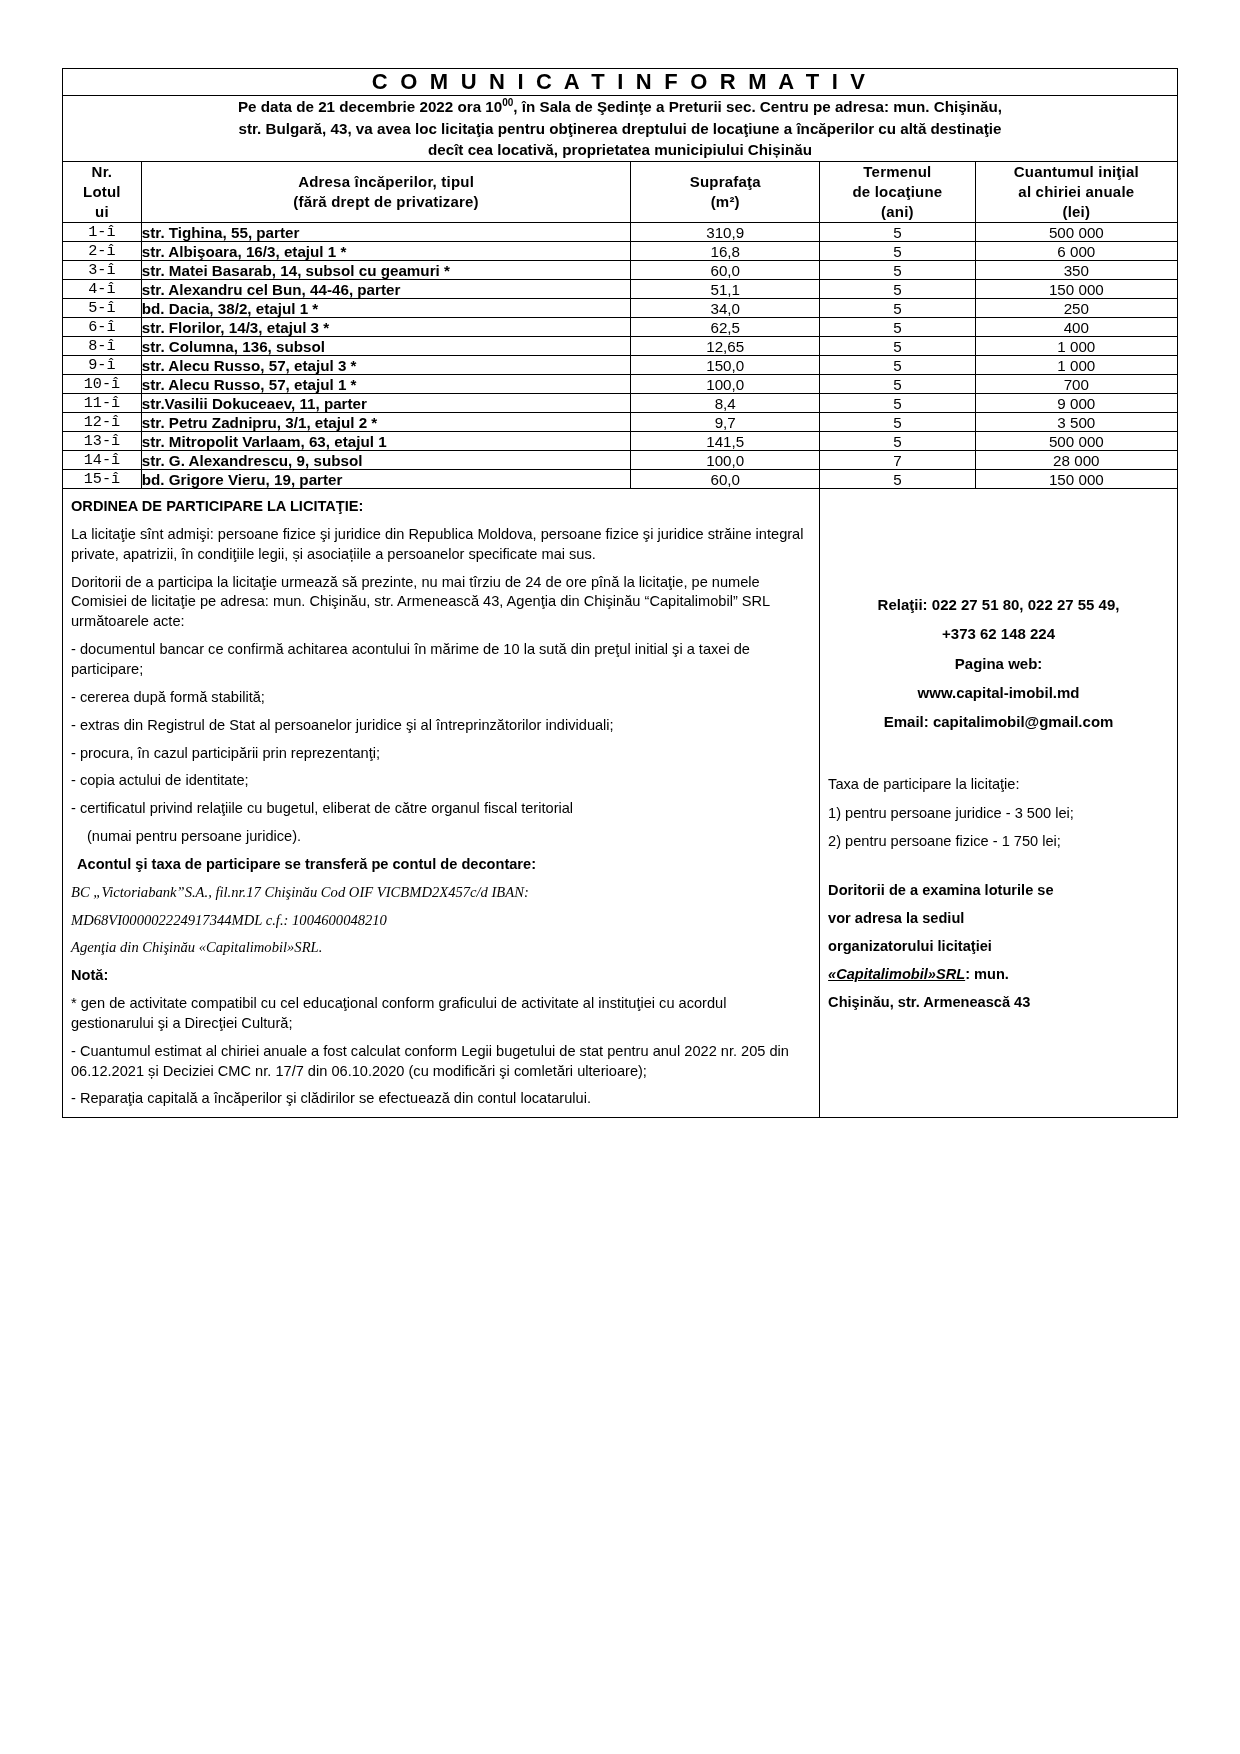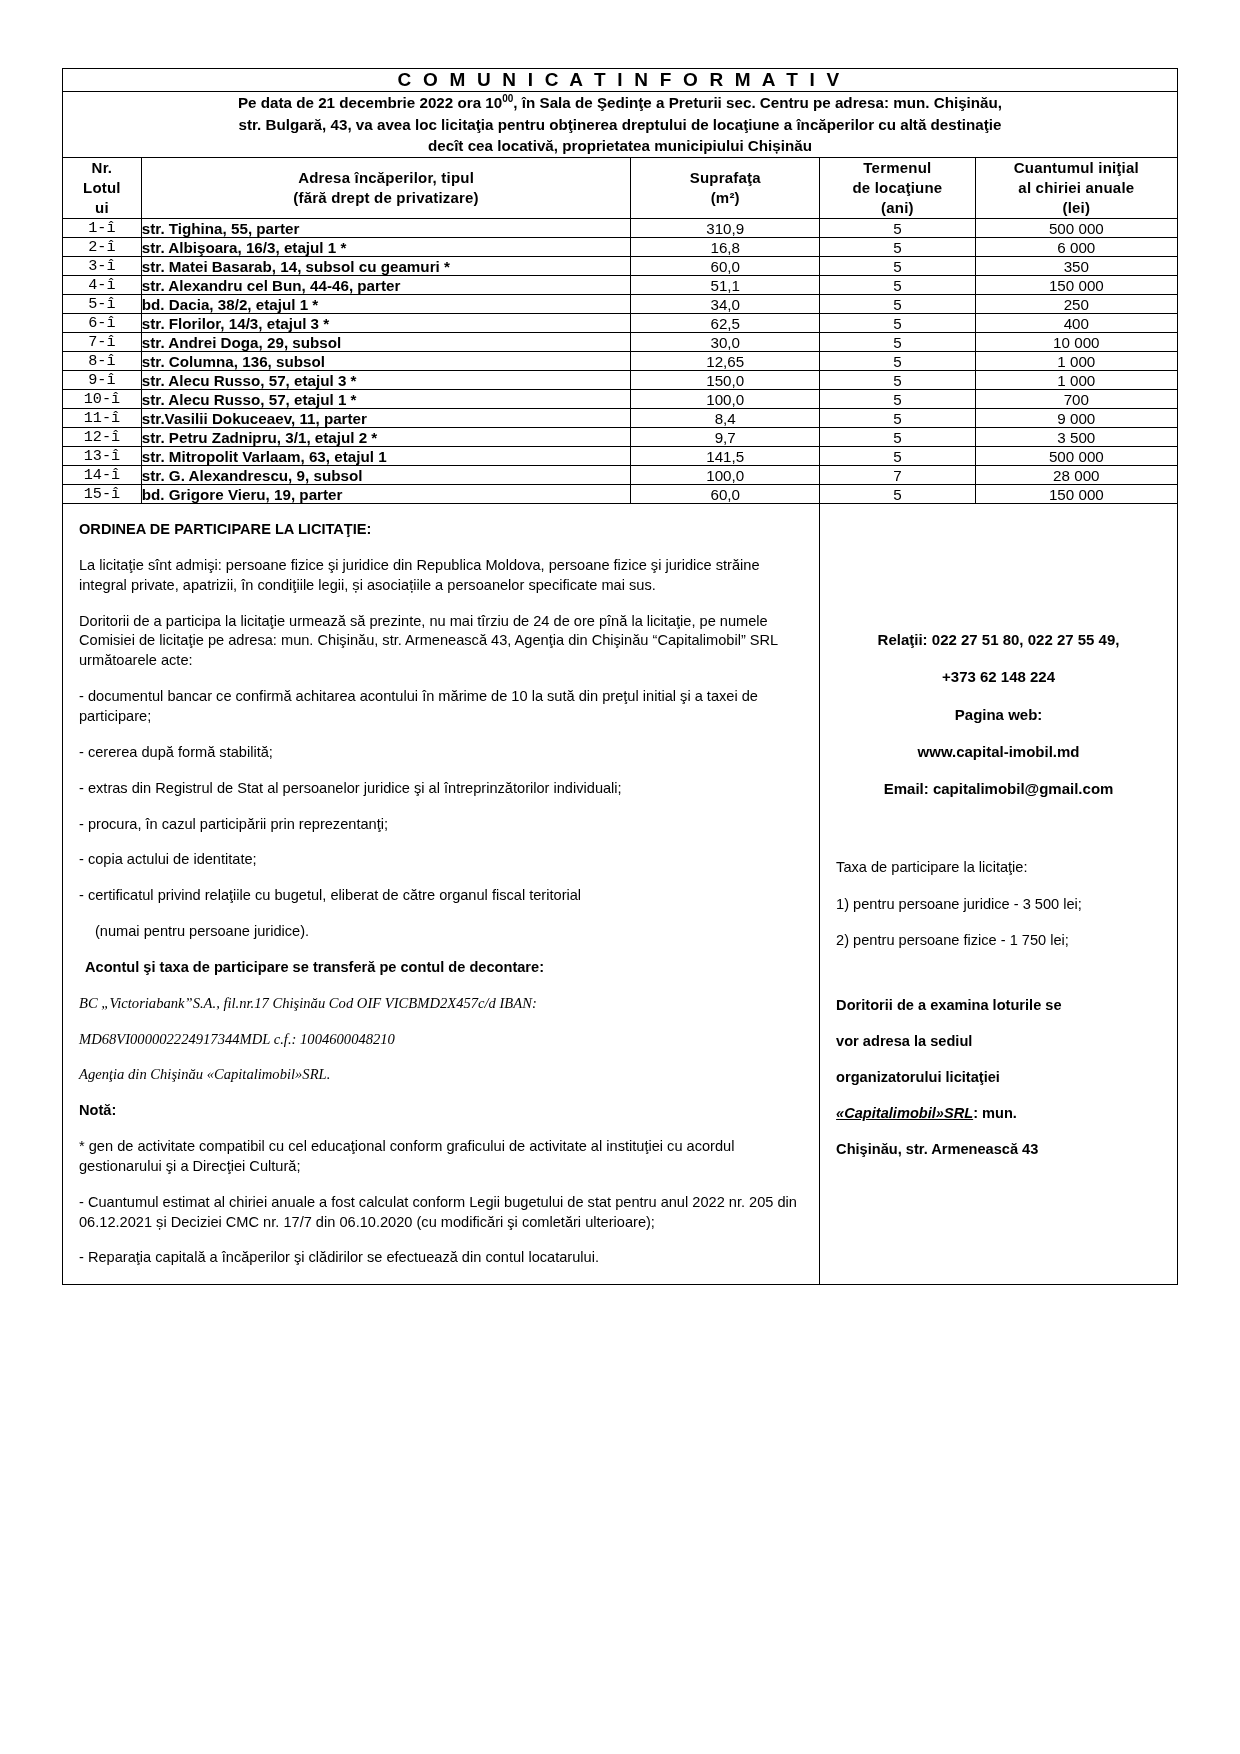--- a/index.html
+++ b/index.html
@@ -26,21 +26,21 @@
     table-layout: fixed;
   }
   table.doc td, table.doc th {
     border: 1.3px solid #000;
     vertical-align: middle;
     padding: 0;
   }
   .title-cell {
     text-align: center;
     font-weight: bold;
-    font-size: 19px;
+    font-size: 22px;
     letter-spacing: 3.2px;
     padding: 12px 0 13px 0;
   }
   .intro-cell {
     text-align: center;
     font-weight: bold;
     font-size: 15.2px;
     line-height: 1.42;
     padding: 9px 38px 10px 38px;
   }
@@ -90,21 +90,21 @@
   .bottom-right {
     vertical-align: top;
     padding: 6px 8px 10px 8px;
     font-size: 14.6px;
     line-height: 1.38;
     text-align: left;
   }
   .b { font-weight: bold; }
   .i { font-style: italic; font-family: Liberation Serif, serif; }
   .bi { font-weight: bold; font-style: italic; text-decoration: underline; }
-  p.l { margin: 16px; }
+  p.l { margin: 8px; }
   .gap { height: 13px; }
   .gap2 { height: 26px; }
   .contact-block {
     text-align: center;
     font-weight: bold;
     font-size: 15px;
     line-height: 1.42;
   }
 </style>
 </head>
@@ -190,27 +190,20 @@
         <td class="sup">34,0</td>
         <td class="term">5</td>
         <td class="cuant">250</td>
       </tr>
       <tr>
         <td class="nr">6-î</td>
         <td class="adr">str. Florilor, 14/3, etajul 3 *</td>
         <td class="sup">62,5</td>
         <td class="term">5</td>
         <td class="cuant">400</td>
-      </tr>
-      <tr>
-        <td class="nr">7-î</td>
-        <td class="adr">str. Andrei Doga, 29, subsol</td>
-        <td class="sup">30,0</td>
-        <td class="term">5</td>
-        <td class="cuant">10 000</td>
       </tr>
       <tr>
         <td class="nr">8-î</td>
         <td class="adr">str. Columna, 136, subsol</td>
         <td class="sup">12,65</td>
         <td class="term">5</td>
         <td class="cuant">1 000</td>
       </tr>
       <tr>
         <td class="nr">9-î</td>

